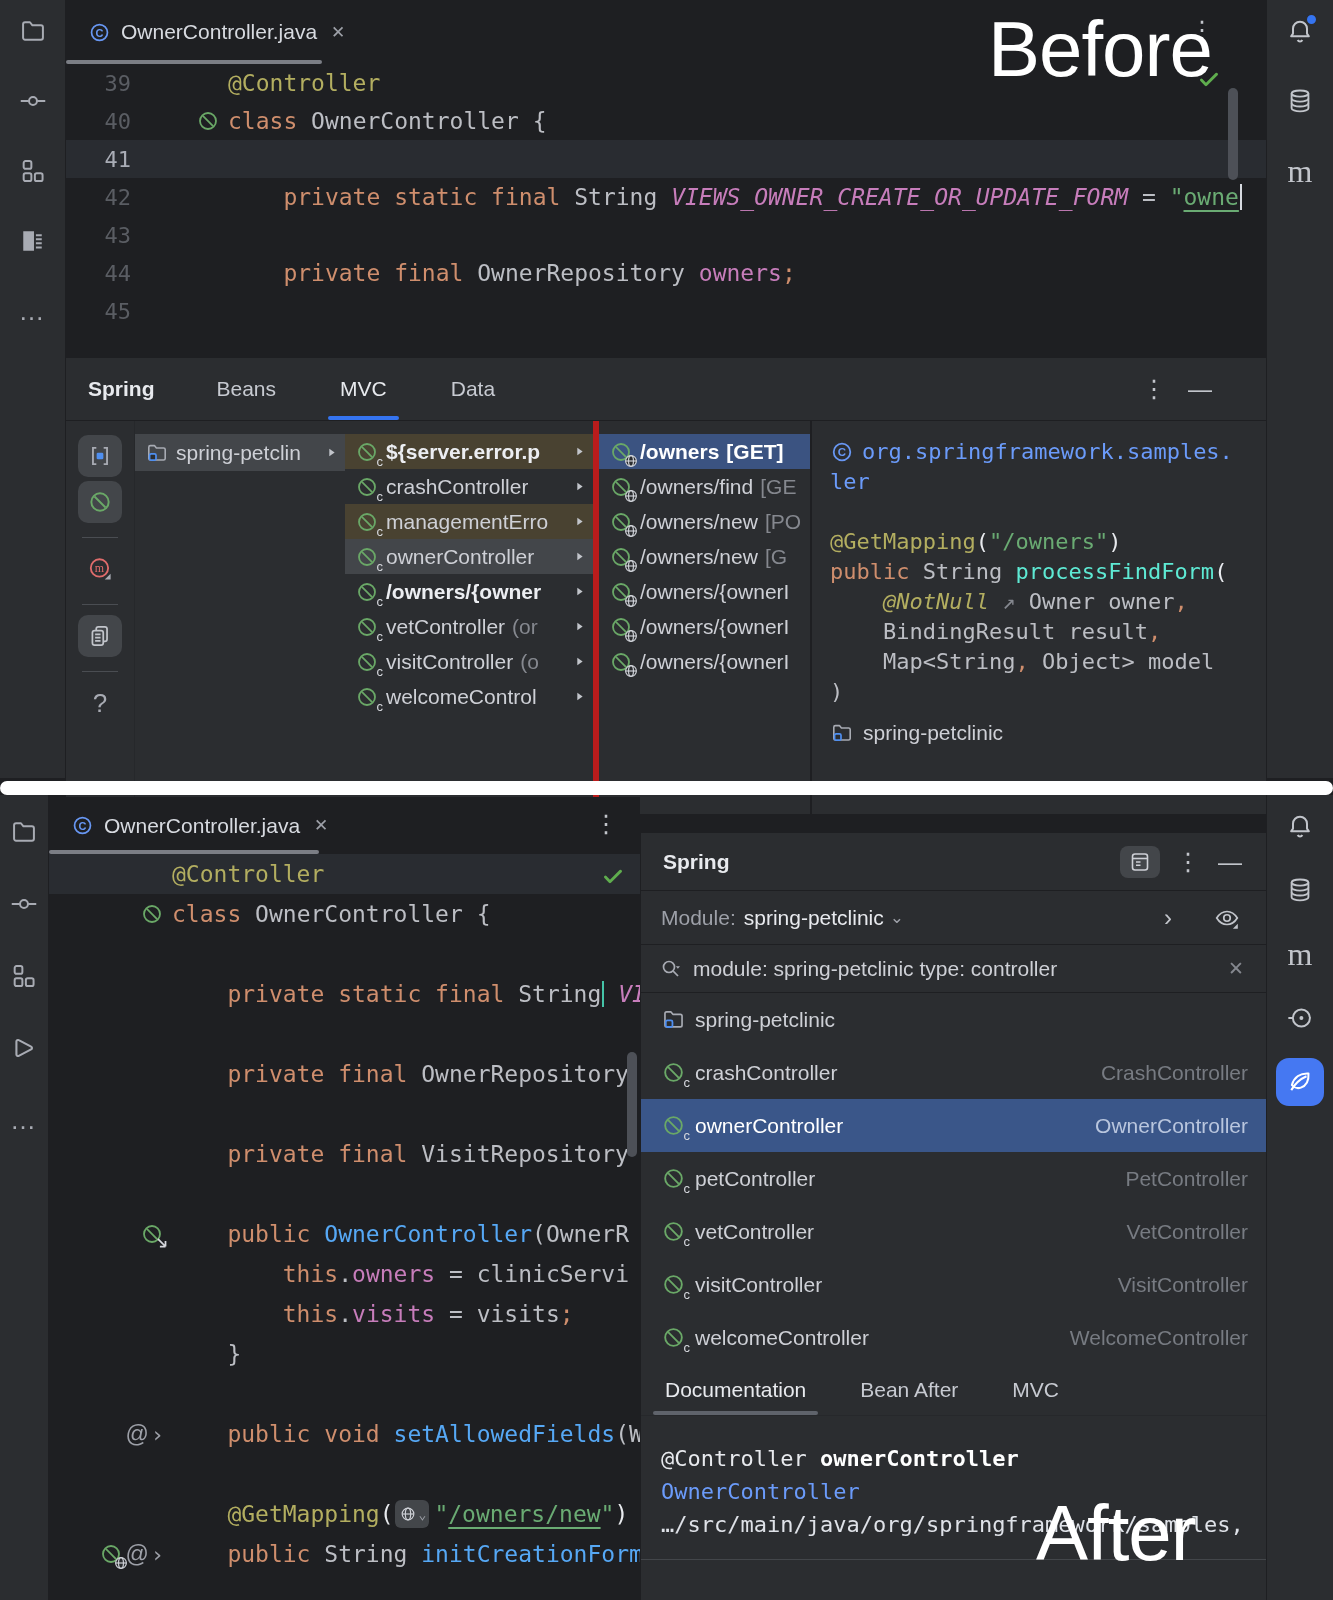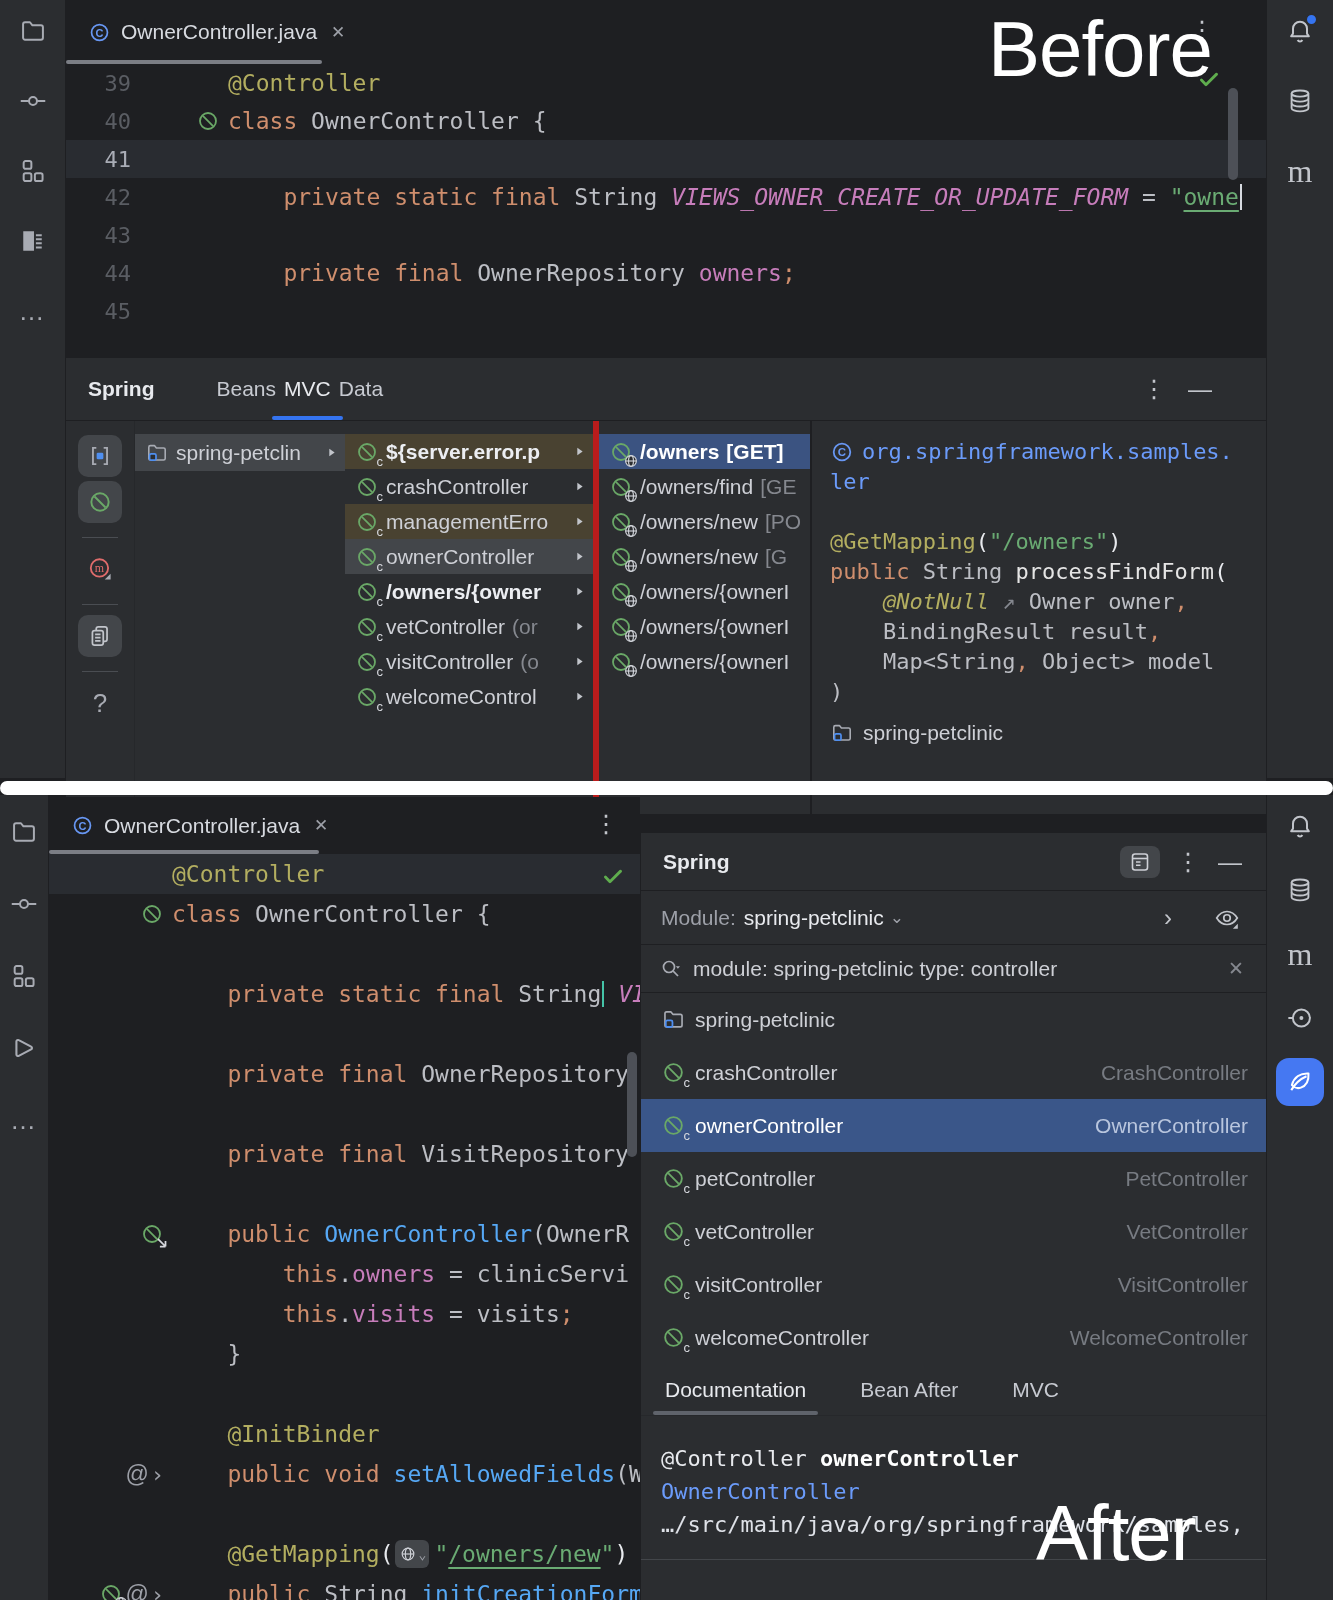--- a/index.html
+++ b/index.html
@@ -39,21 +39,21 @@
   .gutter { display:flex; align-items:center; justify-content:flex-end; gap:2px; }
   .gutter .ic svg { width:24px; height:24px; }
   .g-at { color:#9da0a8; font-size:23px; font-family:"Liberation Sans",sans-serif; }
   .g-chev { color:#9da0a8; font-size:22px; }
   .code-text { display:flex; align-items:center; white-space:pre; }
 
   .c-ann{color:#b3ae60} .c-anni{color:#b3ae60;font-style:italic}
   .c-kw{color:#cf8e6d} .c-txt{color:#bcbec4}
   .c-sf{color:#c77dbb;font-style:italic} .c-f{color:#c77dbb}
   .c-str{color:#6aab73} .c-strl{color:#6aab73;text-decoration:underline;text-underline-offset:5px}
-  .c-mb{color:#56a8f5} .c-my{color:#e5e5e5} .c-pw{color:#e8eaee}
+  .c-mb{color:#56a8f5} .c-my{color:#5eead4} .c-pw{color:#e8eaee}
   .c-dim{color:#85888f} .c-or{color:#cf8e6d} .c-link{color:#6b9bfa}
   .caret-bar{display:inline-block;width:2px;height:26px;background:#d7dae0;margin-left:1px}
   .caret-bar.teal{background:#45c4a8}
   .chip{display:inline-flex;align-items:center;background:#43464a;border-radius:6px;padding:1px 3px;margin:0 5px 0 1px;height:28px}
   .chip svg{width:20px;height:20px} .chip .chip-chev{color:#9da0a8;font-size:13px;margin-left:1px}
   .inspect-check{position:absolute} .inspect-check svg{width:26px;height:26px}
   .scroll-thumb{position:absolute;width:10px;border-radius:5px;background:#4d5057}
 
   
   .toolwin { position:absolute; background:#2b2d30; overflow:hidden;margin-top:36px; }
@@ -215,21 +215,21 @@
       </div>
     <span class="inspect-check" id="t-check" style="right:44px;top:66px;"><svg viewBox="0 0 24 24" fill="none" stroke="#5fad4e" stroke-width="2.6" stroke-linecap="round" stroke-linejoin="round">
           <path d="M5 13l4.2 4.2L19 7.5"></path>
         </svg></span>
     <div class="scroll-thumb" style="right:28px;top:88px;height:92px;"></div>
   </div>
 
   <div class="toolwin" id="t-tw" style="left:66px;top:322px;width:1200px;height:456px;">
     <div class="tw-header" style="height:63px;padding-left:22px;gap:58px;">
       <span class="tw-title">Spring</span>
-      <div class="tw-tabs" id="t-tw-tabs" style="">
+      <div class="tw-tabs" id="t-tw-tabs" style="gap:56px;">
           <div class="tw-tab">Beans</div>
           <div class="tw-tab selected">MVC</div>
           <div class="tw-tab">Data</div>
         </div>
       <span class="hdr-ic kebab" style="right:100px;">⋮</span>
       <span class="hdr-ic minus" style="right:54px;">—</span>
     </div>
     <div class="tw-body" style="top:63px;">
       <div class="strip" id="t-strip">
           <div class="strip-btn chipbg">
@@ -662,21 +662,20 @@
         <div class="code-line" style="height: 40px;"><div class="gutter" style="flex: 0 0 123px; padding-right: 8px;"><span class="ic"><svg viewBox="0 0 24 24" fill="none" stroke="#6aa867" stroke-width="1.8">
                 <circle cx="12" cy="12" r="8"></circle>
                 <path d="M6.9 6.9l10.2 10.2"></path>
               </svg><span class="subsvg"><svg viewBox="0 0 12 12" fill="none" stroke="#d6d8de" stroke-width="1.5">
                   <path d="M2.5 2.5L9 9M9 9V4.2M9 9H4.2"></path>
                 </svg></span></span></div><div class="code-text"><span class="c-kw">    public </span><span class="c-mb">OwnerController</span><span class="c-txt">(OwnerR</span></div></div>
         <div class="code-line" style="height: 40px;"><div class="gutter" style="flex: 0 0 123px; padding-right: 8px;"></div><div class="code-text"><span class="c-kw">        this</span><span class="c-txt">.</span><span class="c-f">owners</span><span class="c-txt"> = clinicServi</span></div></div>
         <div class="code-line" style="height: 40px;"><div class="gutter" style="flex: 0 0 123px; padding-right: 8px;"></div><div class="code-text"><span class="c-kw">        this</span><span class="c-txt">.</span><span class="c-f">visits</span><span class="c-txt"> = visits</span><span class="c-kw">;</span></div></div>
         <div class="code-line" style="height: 40px;"><div class="gutter" style="flex: 0 0 123px; padding-right: 8px;"></div><div class="code-text"><span class="c-txt">    }</span></div></div>
         <div class="code-line" style="height: 40px;"><div class="gutter" style="flex: 0 0 123px; padding-right: 8px;"></div><div class="code-text"></div></div>
-        <div class="code-line" style="height: 40px;"><div class="gutter" style="flex: 0 0 123px; padding-right: 8px;"></div><div class="code-text"><span class="c-ann">    @InitBinder</span></div></div>
         <div class="code-line" style="height: 40px;"><div class="gutter" style="flex: 0 0 123px; padding-right: 8px;"><span class="ic"><span class="g-at">@</span></span><span class="ic"><span class="g-chev">›</span></span></div><div class="code-text"><span class="c-kw">    public void </span><span class="c-mb">setAllowedFields</span><span class="c-txt">(W</span></div></div>
         <div class="code-line" style="height: 40px;"><div class="gutter" style="flex: 0 0 123px; padding-right: 8px;"></div><div class="code-text"></div></div>
         <div class="code-line" style="height: 40px;"><div class="gutter" style="flex: 0 0 123px; padding-right: 8px;"></div><div class="code-text"><span class="c-ann">    @GetMapping</span><span class="c-pw">(</span><span class="chip"><svg viewBox="0 0 24 24" fill="none" stroke="#ced0d6" stroke-width="1.4">
                 <circle cx="12" cy="12" r="7"></circle>
                 <path d="M5 12h14"></path>
                 <ellipse cx="12" cy="12" rx="3.2" ry="7"></ellipse>
               </svg><span class="chip-chev">⌄</span></span><span class="c-str">"</span><span class="c-strl">/owners/new</span><span class="c-str">"</span><span class="c-pw">)</span></div></div>
         <div class="code-line" style="height: 40px;"><div class="gutter" style="flex: 0 0 123px; padding-right: 8px;"><span class="ic"><svg viewBox="0 0 24 24" fill="none" stroke="#6aa867" stroke-width="1.8">
                 <circle cx="12" cy="12" r="8"></circle>
                 <path d="M6.9 6.9l10.2 10.2"></path>

